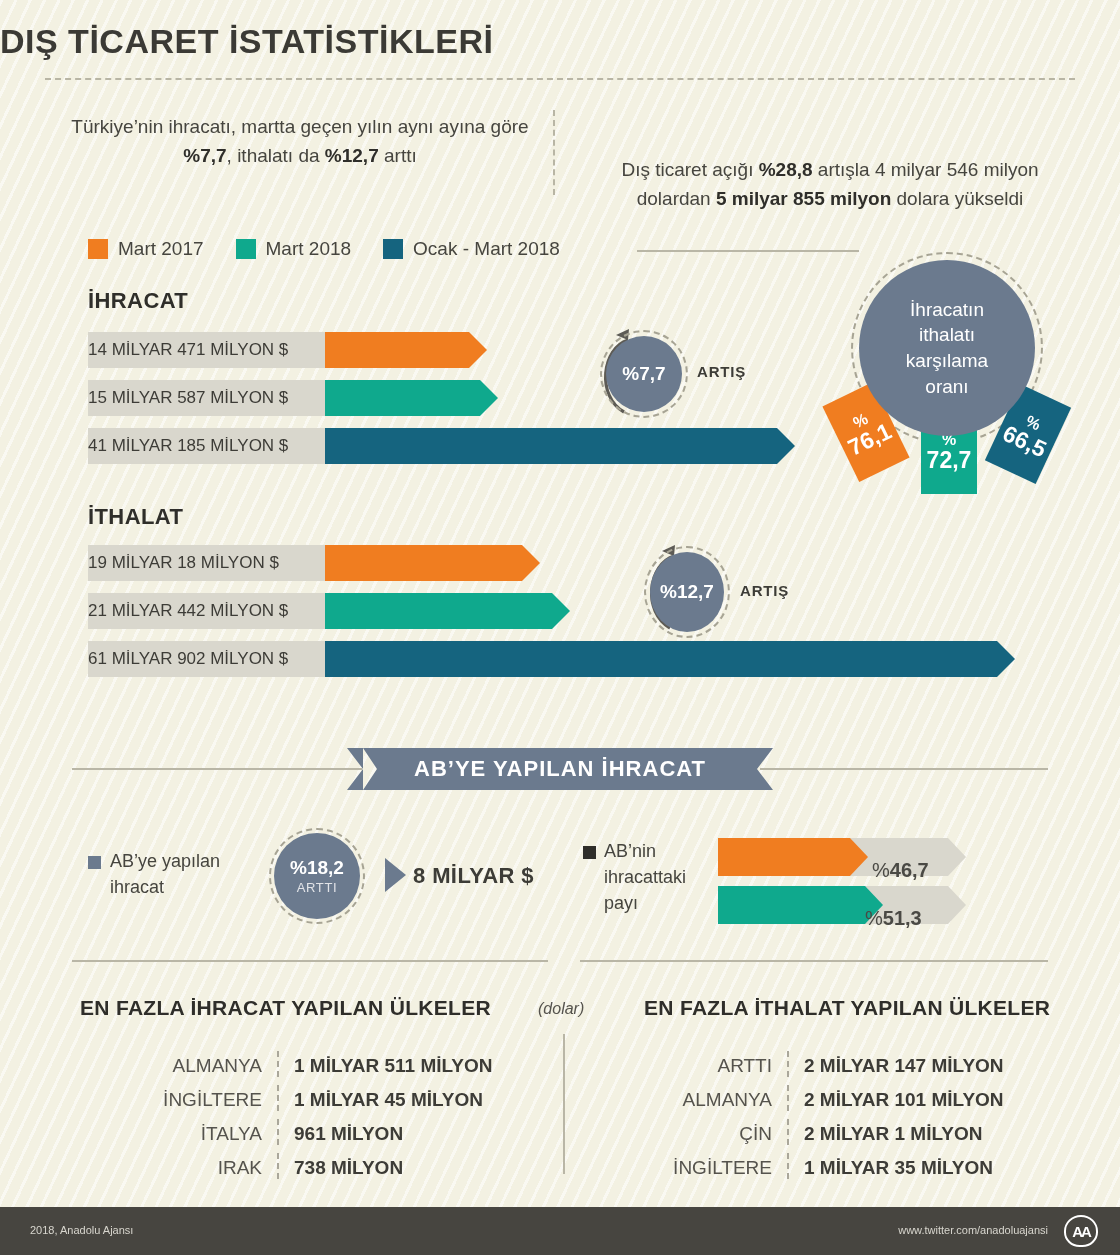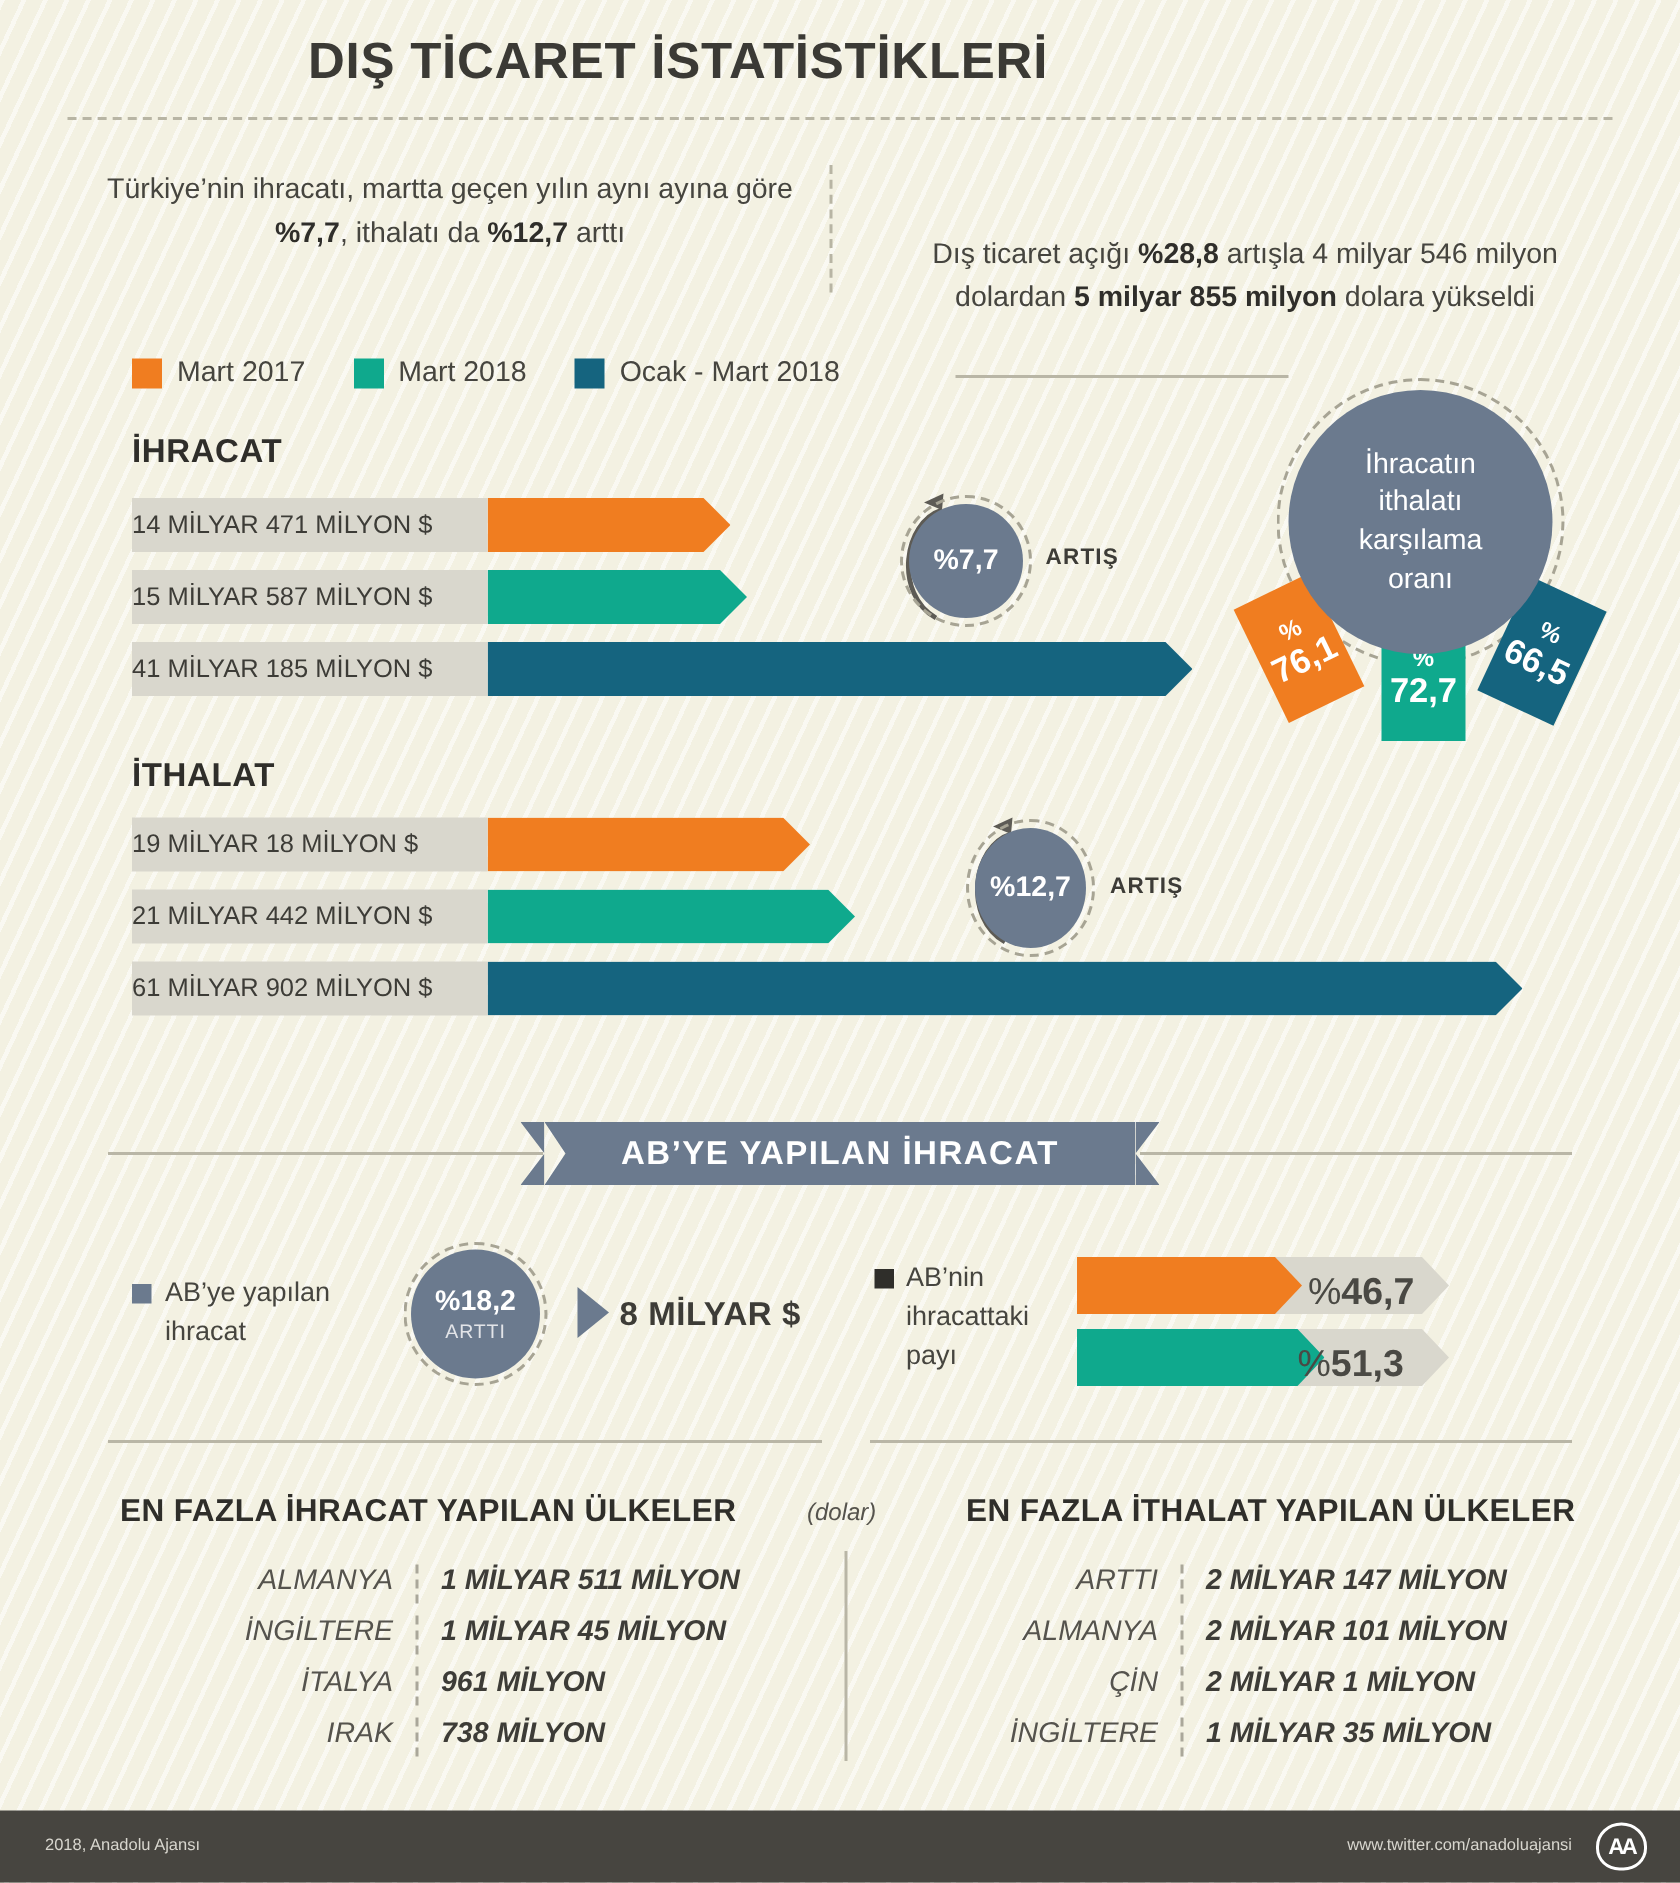--- a/index.html
+++ b/index.html
@@ -14,21 +14,21 @@
     background-color:#f3f1e2;
     background-image:repeating-linear-gradient(115deg,
         rgba(255,255,255,0.55) 0px, rgba(255,255,255,0.55) 3px,
         rgba(0,0,0,0.0) 3px, rgba(0,0,0,0.0) 13px);
     overflow:hidden;
   }
 
   
   .title {
     position:absolute; left:0; top:22px; width:904px;
-    text-align:center;
+    text-align:left;
     font-size:34px; font-weight:bold; letter-spacing:0.5px;
     color:#3b3a35;
   }
   .dashrule {
     position:absolute; left:45px; top:78px; width:1030px; height:0;
     border-top:2px dashed #b8b5a4;
   }
 
   
   .intro-l, .intro-r {
@@ -143,32 +143,32 @@
   }
   .share-track {
     position:absolute; height:38px; background:#d9d7cd;
     clip-path:polygon(0 0, calc(100% - 18px) 0, 100% 50%, calc(100% - 18px) 100%, 0 100%);
   }
   .share-fill {
     position:absolute; height:38px;
     clip-path:polygon(0 0, calc(100% - 18px) 0, 100% 50%, calc(100% - 18px) 100%, 0 100%);
   }
   .share-val {
-    position:absolute; font-size:25px; color:#4a4944; font-weight:bold;
+    position:absolute; font-size:20px; color:#4a4944; font-weight:bold;margin-top:12px;
   }
   .share-val .pct { font-weight:normal; }
 
   
   .tbl-rule { position:absolute; top:960px; height:0; border-top:2px solid #b9b6a6; }
   .tbl-head {
     position:absolute; font-size:21px; font-weight:bold; color:#2f2e2a; letter-spacing:0.3px;
   }
   .dolar { position:absolute; left:538px; top:1000px; font-size:16px; font-style:italic; color:#55534d; }
   .tbl-divider { position:absolute; left:563px; top:1034px; width:0; height:140px; border-left:2px solid #b9b6a6; }
-  .trow { position:absolute; height:34px; display:flex; align-items:flex-start;font-style:italic; }
+  .trow { position:absolute; height:34px; display:flex; align-items:flex-end; }
   .tname { font-size:19px; color:#55534d; text-align:right; }
   .tsep  { width:0; height:26px; border-left:2px dashed #aaa79a; margin:0 15px; }
   .tval  { font-size:19px; font-weight:bold; color:#3d3c37; white-space:nowrap; }
 
   
   .footer {
     position:absolute; left:0; top:1207px; width:1120px; height:48px;
     background:#474540;
   }
   .foot-l { position:absolute; left:30px; top:17px; font-size:11px; color:#d8d6ce; }

